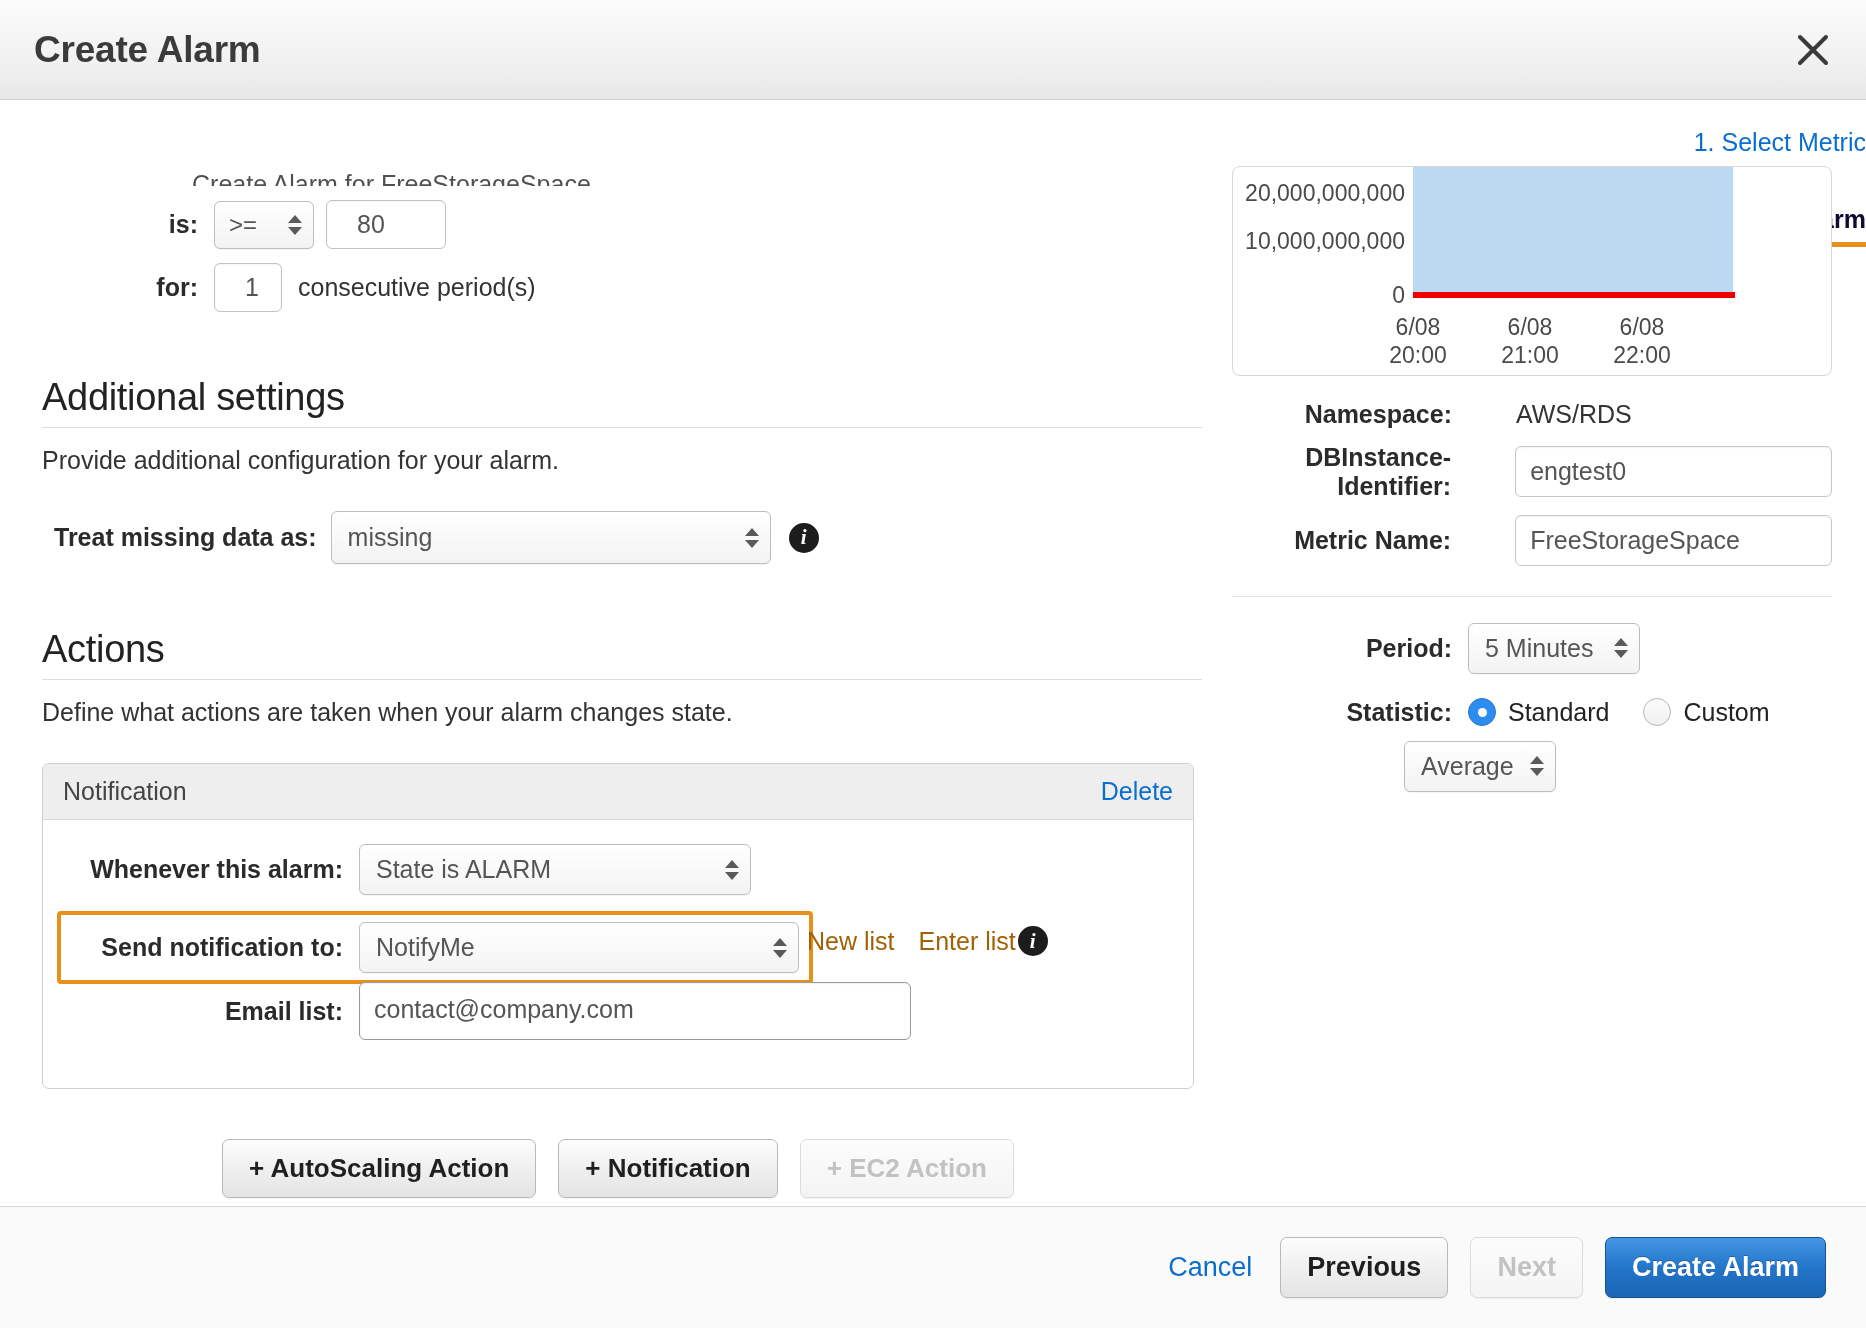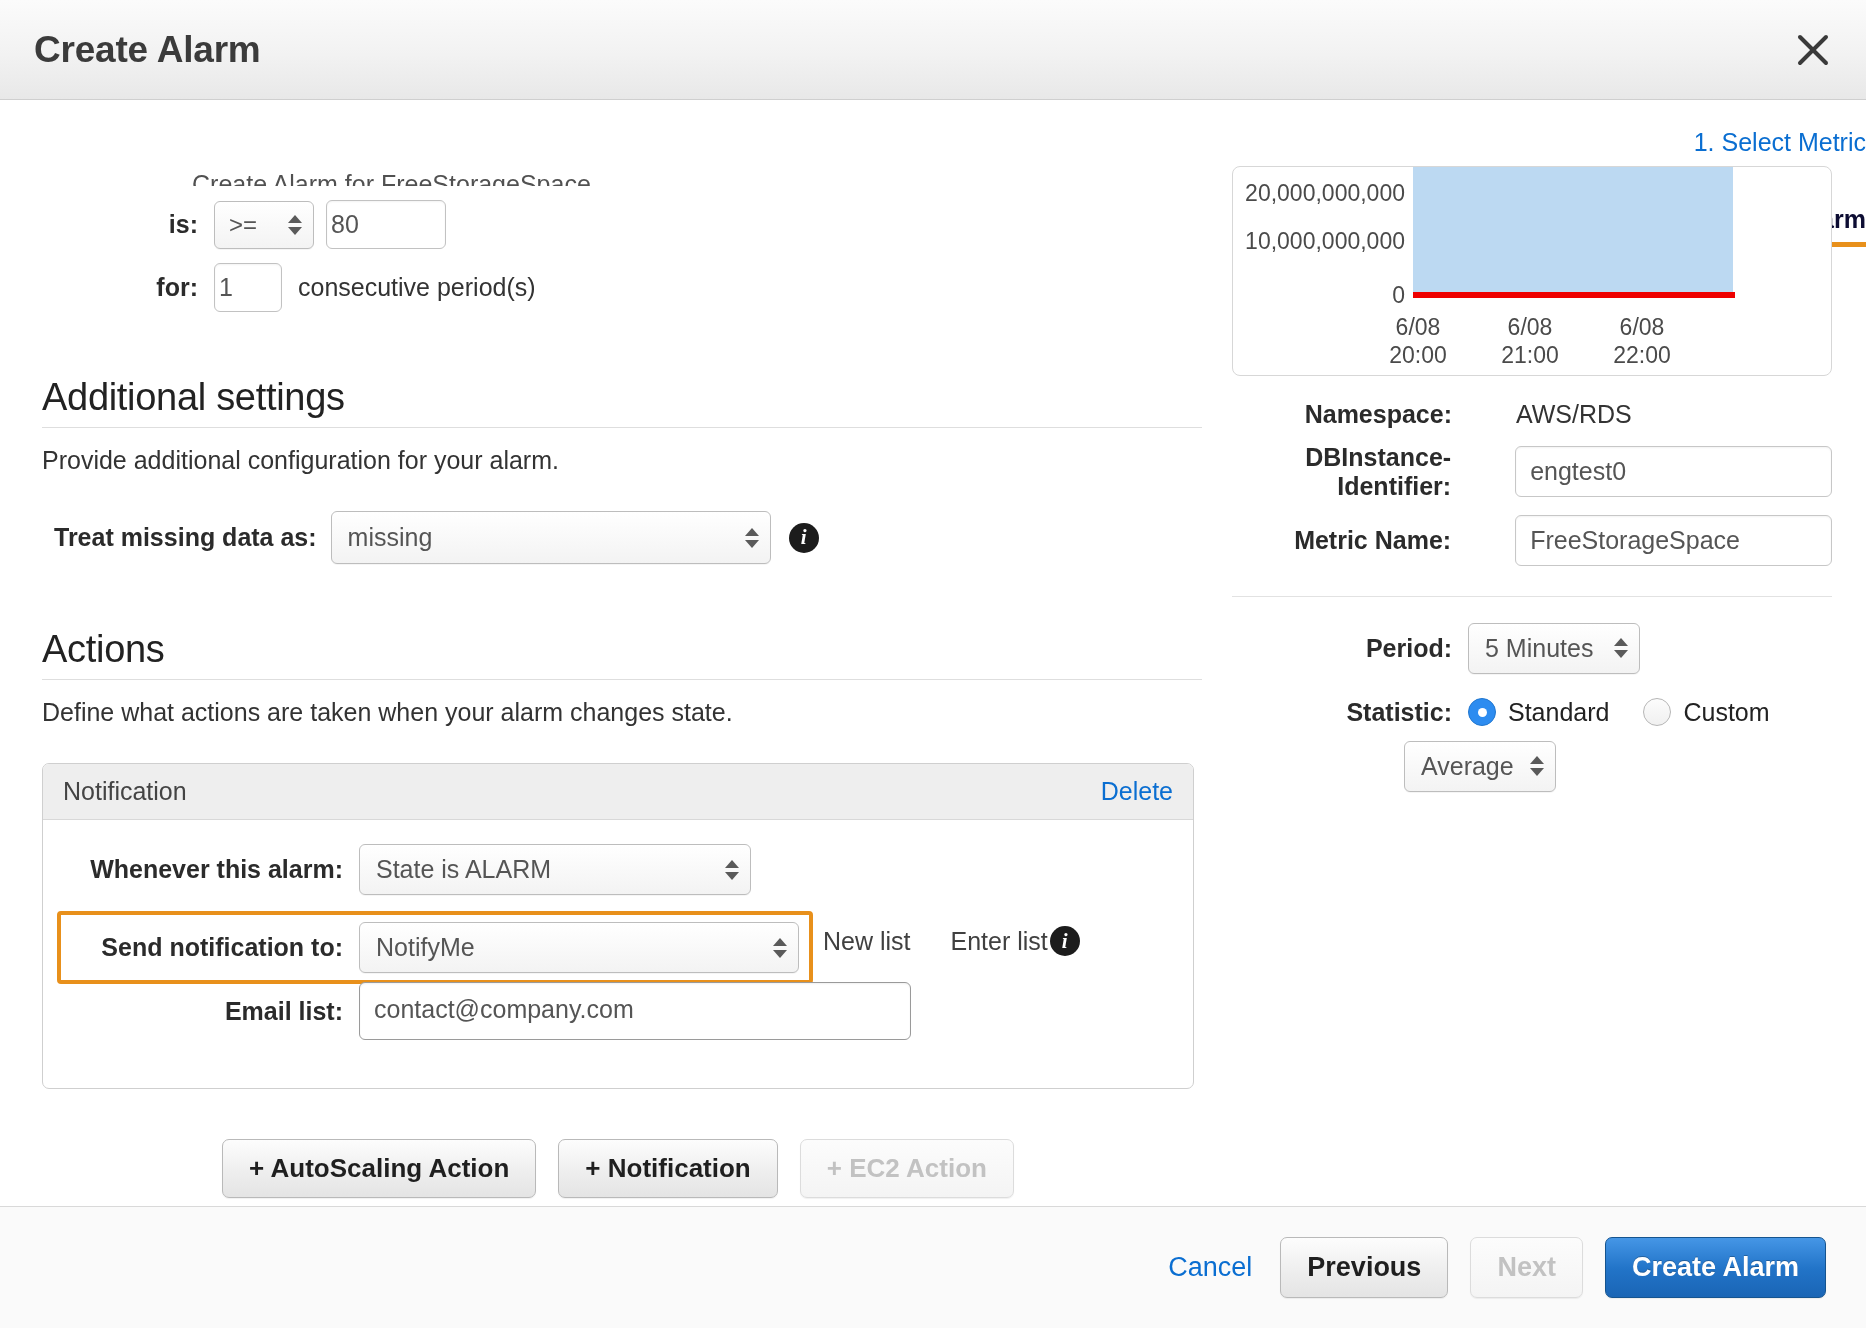--- a/index.html
+++ b/index.html
@@ -140,21 +140,21 @@
   .arrows i.up   { border-bottom: 8px solid #5a5a5a; }
   .arrows i.down { border-top: 8px solid #5a5a5a; }
 
   .txt {
     background: #fff;
     border: 1px solid #c2c2c2;
     border-radius: 6px;
     font-family: "Liberation Sans", sans-serif;
     font-size: 25px;
     color: #555;
-    padding: 9px 4px;
+    padding: 9px 30px;
     box-shadow: inset 0 1px 2px rgba(0,0,0,0.05);
   }
   .txt-op     { width: 100px; text-align: left; }
   .txt-thresh { width: 120px; margin-left: 12px; }
   .txt-for    { width: 68px; }
   .unit-text  { font-size: 25px; color: #333; margin-left: 16px; }
 
   
   .section { margin-top: 64px; width: 1160px; }
   .section-title {
@@ -236,26 +236,25 @@
     padding: 7px 10px 7px 6px;
     margin: 8px 0 8px -6px;
     display: inline-flex;
     align-items: center;
   }
   .highlight-row .n-label { width: 292px; }
 
   .side-links { display: flex; align-items: center; margin-left: 18px; }
   .side-links a {
     font-size: 25px;
-    color: #404040;
+    color: #a16207;
     text-decoration: none;
     margin-right: 24px;
     cursor: pointer;
     white-space: nowrap;
-    margin-left: 16px;
   }
   .side-links a:last-of-type { margin-right: 0; }
 
   .email-area {
     width: 552px;
     height: 58px;
     resize: none;
     background: #fff;
     border: 1px solid #9a9a9a;
     border-radius: 6px;

